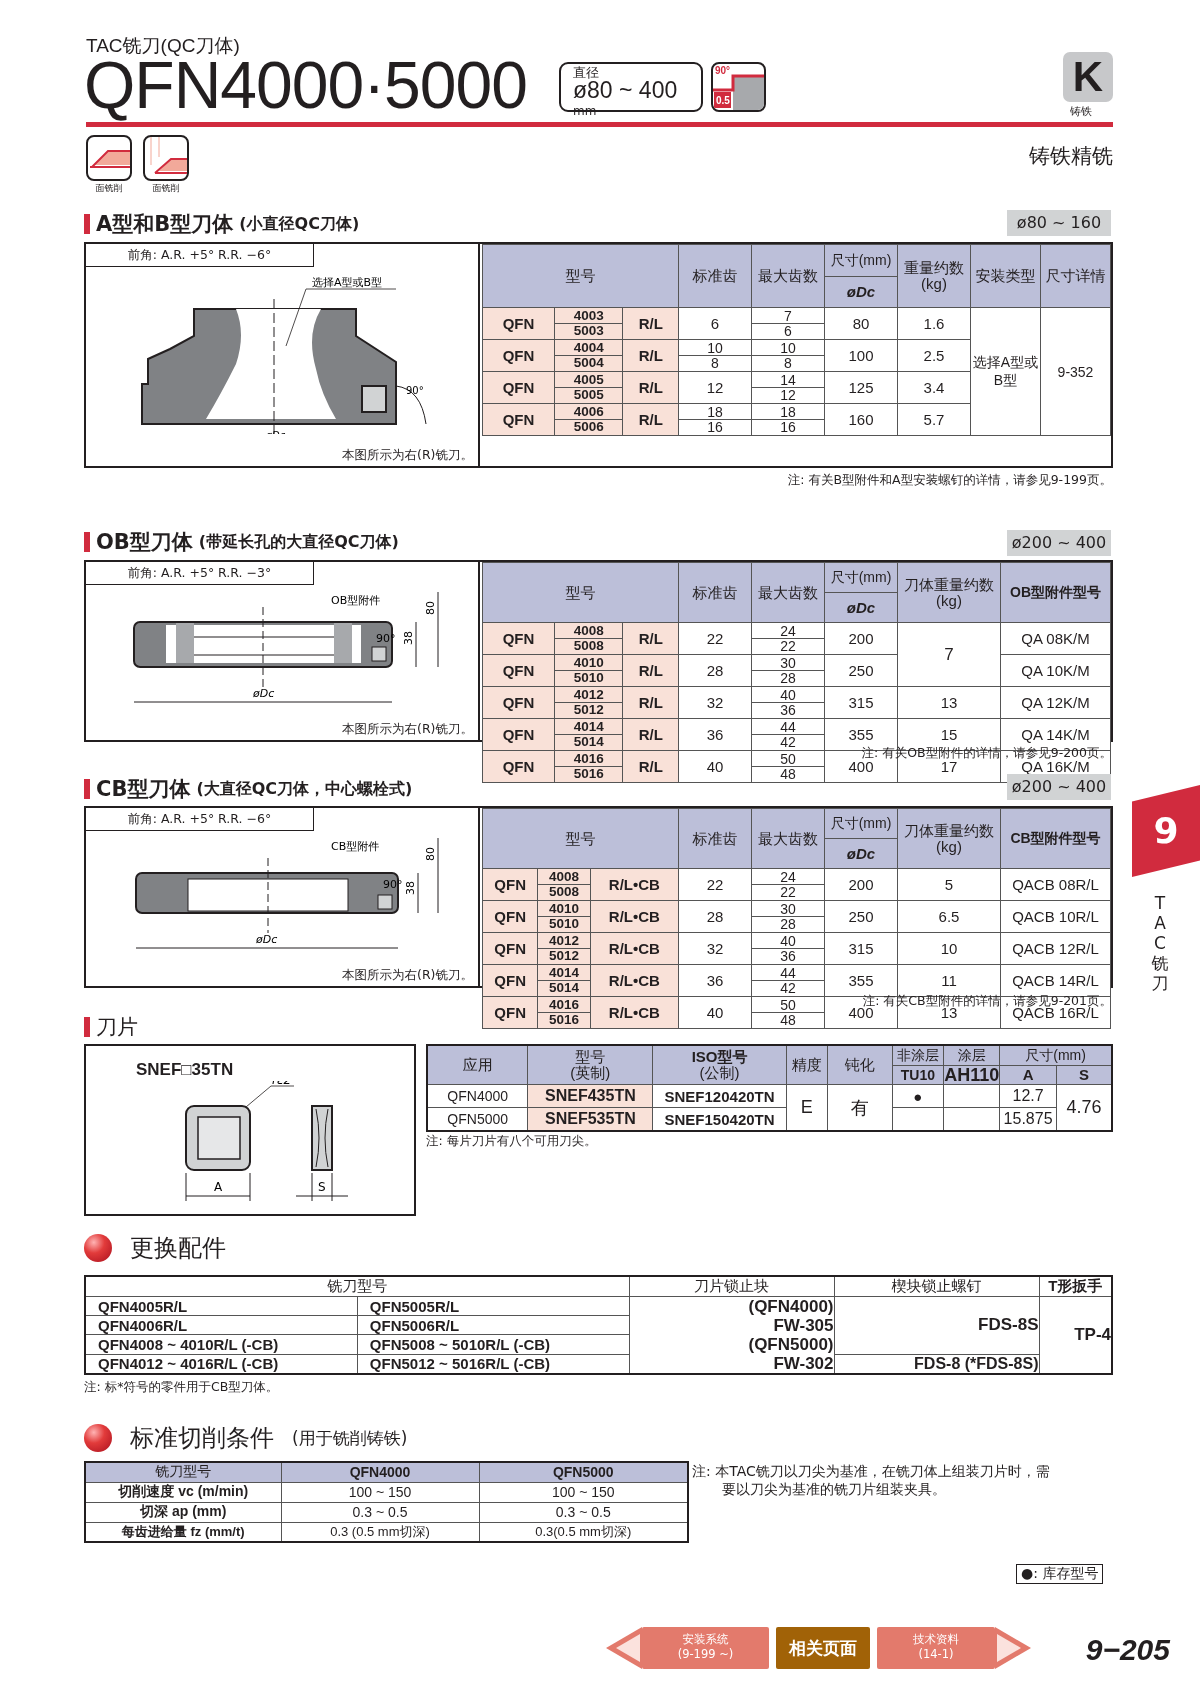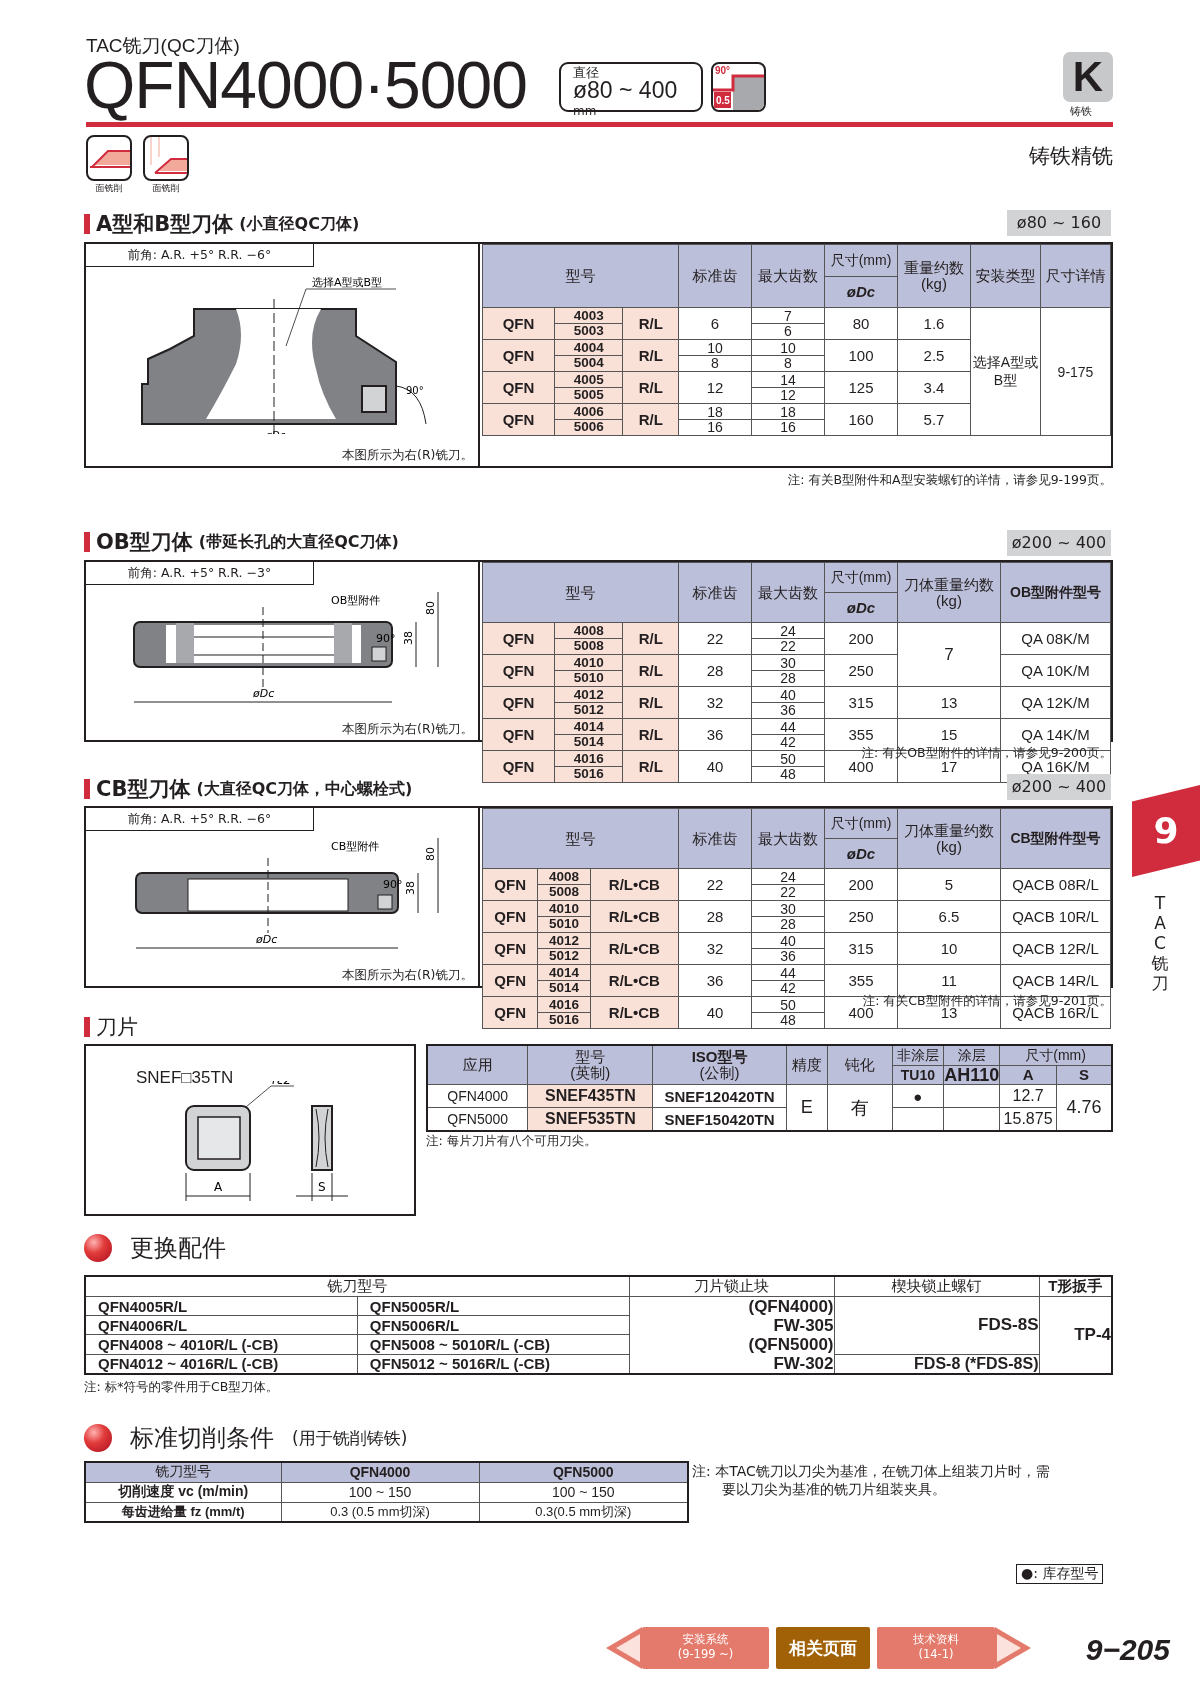--- a/index.html
+++ b/index.html
@@ -159,21 +159,21 @@
         <td>6</td>
         <td class="sub">
             <div class="sub-cell nb">
               <span>7</span>
               <span>6</span>
             </div>
           </td>
         <td>80</td>
         <td>1.6</td>
         <td rowspan="4" style="font-size:14px">选择A型或B型</td>
-        <td rowspan="4" style="font-size:14px">9-175</td>
+        <td rowspan="4" style="font-size:14px">9-352</td>
       </tr>
       <tr>
         <td class="pk">QFN</td>
         <td class="pk sub">
             <div class="sub-cell">
               <span>4004</span>
               <span>5004</span>
             </div>
           </td>
         <td class="pk">R/L</td>
@@ -532,21 +532,21 @@
     </tbody>
   </table>
 </div>
 <div class="abs note" style="top:993px">注: 有关CB型附件的详情，请参见9-201页。</div>
 
 <div class="abs sec-h" style="top:1013px;font-weight:normal">
   <span class="bar"></span>
     <span>刀片</span>
 </div>
 <div class="abs insert-box">
-  <div class="abs" style="left:50px;top:22px;font-size:17px;font-weight:normal;font-family:'Liberation Sans',sans-serif">SNEF□35TN</div>
+  <div class="abs" style="left:50px;top:14px;font-size:17px;font-weight:bold;font-family:'Liberation Sans',sans-serif">SNEF□35TN</div>
   <svg class="abs" style="left:90px;top:35px" width="200" height="130" viewBox="0 0 200 130">
     <rect x="10" y="25" width="64" height="64" rx="8" fill="#d1d3d4" stroke="#231f20" stroke-width="2"></rect>
     <rect x="22" y="36" width="42" height="42" fill="#e6e7e8" stroke="#231f20" stroke-width="1.5"></rect>
     <rect x="136" y="25" width="20" height="64" fill="#d1d3d4" stroke="#231f20" stroke-width="2"></rect>
     <path d="M140 28 Q146 57 140 86 M152 28 Q146 57 152 86" stroke="#231f20" fill="none"></path>
     <line x1="70" y1="26" x2="95" y2="5" stroke="#231f20" stroke-width="0.8"></line>
       <line x1="95" y1="5" x2="118" y2="5" stroke="#231f20" stroke-width="0.8"></line>
     <text x="96" y="3" font-size="12" font-style="italic">rε2</text>
     <line x1="10" y1="115" x2="74" y2="115" stroke="#231f20"></line>
       <line x1="10" y1="92" x2="10" y2="120" stroke="#231f20"></line>
@@ -657,20 +657,25 @@
       <th>QFN5000</th>
     </tr>
   </thead>
   <tbody>
     <tr>
         <td style="font-weight:bold">切削速度 vc (m/min)</td>
         <td>100 ~ 150</td>
         <td>100 ~ 150</td>
       </tr>
     <tr>
+        <td style="font-weight:bold">切深 ap (mm)</td>
+        <td>0.3 ~ 0.5</td>
+        <td>0.3 ~ 0.5</td>
+      </tr>
+    <tr>
         <td style="font-weight:bold;font-size:13px">每齿进给量 fz (mm/t)</td>
         <td style="font-size:13px">0.3 (0.5 mm切深)</td>
         <td style="font-size:13px">0.3(0.5 mm切深)</td>
       </tr>
   </tbody>
 </table>
 <div class="abs" style="left:692px;top:1462px;font-size:14px;line-height:18px">
   <div>注: 本TAC铣刀以刀尖为基准，在铣刀体上组装刀片时，需</div>
   <div style="padding-left:30px">要以刀尖为基准的铣刀片组装夹具。</div>
 </div>

